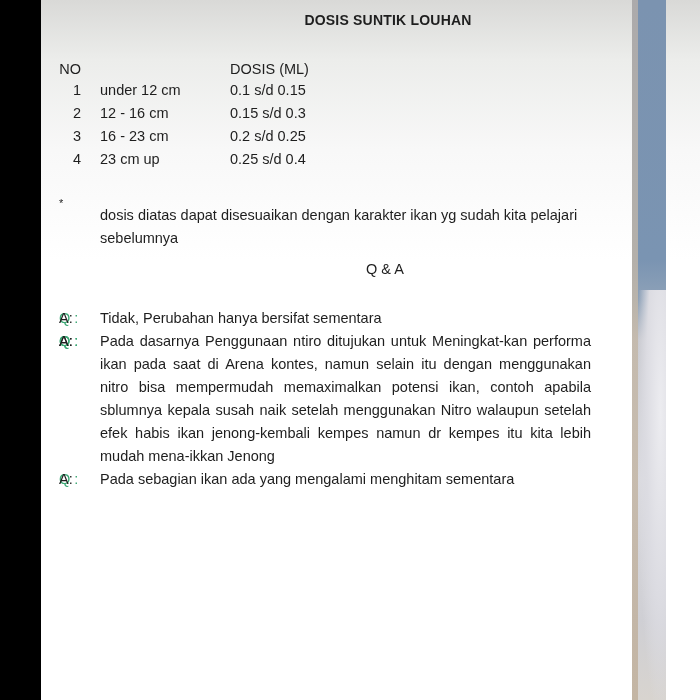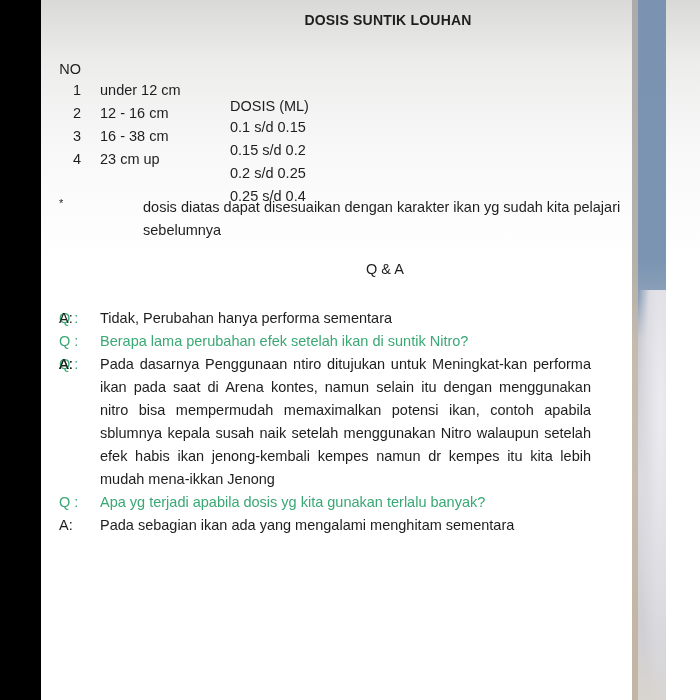--- a/index.html
+++ b/index.html
@@ -28,25 +28,25 @@
   }
   .title {
     position: absolute; top: 12px; left: 0; width: 100%;
     text-align: center; font-weight: bold; font-size: 14px; letter-spacing: 0.2px;
     margin-left: 12px;
   }
   .tbl { position: absolute; left: 0; top: 58px; width: 100%; font-size: 14.5px; }
   .tbl .row { position: absolute; left: 0; height: 22px; line-height: 22px; width: 100%; }
   .tbl .no { position: absolute; left: 0; width: 40px; text-align: right; }
   .tbl .uk { position: absolute; left: 59px; }
-  .tbl .ds { position: absolute; left: 189px; margin-top: 37px; }
+  .tbl .ds { position: absolute; left: 189px; }
   .tbl .hdr { font-weight: normal; }
   .note { position: absolute; left: 0; top: 192px; width: 100%; font-size: 14.5px; }
   .note .star { position: absolute; left: 18px; top: 0; font-size: 11px; line-height: 23px; }
-  .note .txt { position: absolute; left: 59px; top: 4px; width: 495px; line-height: 23px; margin-left: 43px; }
+  .note .txt { position: absolute; left: 59px; top: 12px; width: 495px; line-height: 23px; }
   .qa-title { position: absolute; top: 261px; left: 0; width: 100%; text-align: center; font-size: 14.5px; margin-left: 9px; }
   .qa { position: absolute; left: 0; top: 307px; width: 100%; font-size: 14.5px; }
   .qa .item { position: relative; padding-left: 59px; line-height: 23px; width: 491px; }
   .qa .lbl { position: absolute; left: 18px; top: 0; }
   .qa .q { color: #3aa874; }
   .qa .a { color: #1e1e1e; text-align: justify; }
 </style>
 </head>
 <body>
 
@@ -59,25 +59,25 @@
       <span class="ds">DOSIS (ML)</span>
     </div>
     <div class="row" style="top:21px">
       <span class="no">1</span>
       <span class="uk">under 12 cm</span>
       <span class="ds">0.1 s/d 0.15</span>
     </div>
     <div class="row" style="top:44px">
       <span class="no">2</span>
       <span class="uk">12 - 16 cm</span>
-      <span class="ds">0.15 s/d 0.2</span>
+      <span class="ds">0.15 s/d 0.3</span>
     </div>
     <div class="row" style="top:67px">
       <span class="no">3</span>
-      <span class="uk">16 - 38 cm</span>
+      <span class="uk">16 - 23 cm</span>
       <span class="ds">0.2 s/d 0.25</span>
     </div>
     <div class="row" style="top:90px">
       <span class="no">4</span>
       <span class="uk">23 cm up</span>
       <span class="ds">0.25 s/d 0.4</span>
     </div>
   </div>
 
   <div class="note">
@@ -86,39 +86,37 @@
   </div>
 
   <div class="qa-title">Q &amp; A</div>
 
   <div class="qa">
     <div class="item q">
       <span class="lbl">Q :</span>
     </div>
     <div class="item a">
       <span class="lbl">A:</span>
-      <span>Tidak, Perubahan hanya performa sementara</span>
+      <span>Tidak, Perubahan hanya bersifat sementara</span>
     </div>
     <div class="item q">
       <span class="lbl">Q :</span>
-      <span>Berapa lama perubahan efek setelah ikan di suntik Nitro?</span>
     </div>
     <div class="item a">
       <span class="lbl">A:</span>
     </div>
     <div class="item q">
       <span class="lbl">Q :</span>
     </div>
     <div class="item a">
       <span class="lbl">A:</span>
       <span>Pada dasarnya Penggunaan ntiro ditujukan untuk Meningkat-kan performa ikan pada saat di Arena kontes, namun selain itu dengan menggunakan nitro bisa mempermudah memaximalkan potensi ikan, contoh apabila sblumnya kepala susah naik setelah menggunakan Nitro walaupun setelah efek habis ikan jenong-kembali kempes namun dr kempes itu kita lebih mudah mena-ikkan Jenong</span>
     </div>
     <div class="item q">
       <span class="lbl">Q :</span>
-      <span>Apa yg terjadi apabila dosis yg kita gunakan terlalu banyak?</span>
     </div>
     <div class="item a">
       <span class="lbl">A:</span>
       <span>Pada sebagian ikan ada yang mengalami menghitam sementara</span>
     </div>
   </div>
 </div>
 
 <div class="photo-strip"></div>
 

